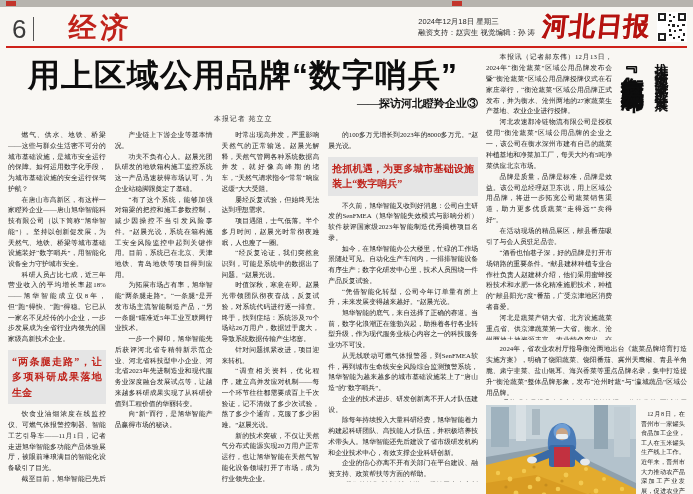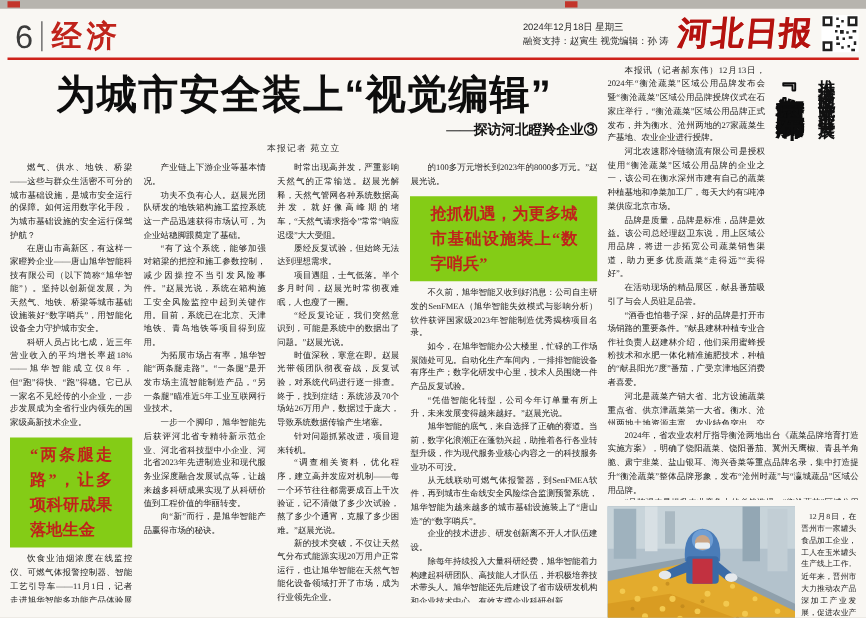--- a/index.html
+++ b/index.html
@@ -14,22 +14,22 @@
   .reg-mark.left{left:6px;}
   .reg-mark.mid{left:452px;}
 
   
   .header{display:flex;justify-content:space-between;align-items:flex-end;
     padding:3px 6px 2px 12px;height:32px;}
   .section-block{display:flex;align-items:flex-end;gap:7px;}
   .page-num{font-family:"Liberation Sans",sans-serif;font-size:26px;line-height:1;
     color:#3c3c3c;font-weight:normal;}
   .header-divider{width:1px;height:24px;background:#555;margin-bottom:1px;}
-  .section-name{font-family:"Liberation Sans",sans-serif;font-size:24px;line-height:1;
-    color:#c0231b;font-weight:bold;letter-spacing:4px;}
+  .section-name{font-family:"Liberation Sans",sans-serif;font-size:28px;line-height:1;
+    color:#c0231b;font-weight:bold;letter-spacing:4px;margin-left:27px;}
   .header-right{display:flex;align-items:center;gap:7px;}
   .date-block{text-align:left;font-family:"Liberation Sans",sans-serif;
     font-size:7.5px;line-height:1.5;color:#2a2a2a;}
   .masthead{font-size:26px;color:#b5120f;font-weight:bold;line-height:1;
     transform:skewX(-6deg);letter-spacing:1px;text-shadow:0.5px 0 #b5120f;}
   .qr-wrap{display:flex;flex-direction:column;align-items:center;gap:1px;}
   .red-rule{height:2px;background:#ce221a;margin:2px 6px 0 6px;}
 
   
   .content{display:flex;gap:8px;padding:4px 6px 0 8px;}
@@ -41,22 +41,22 @@
     font-weight:bold;font-size:32px;letter-spacing:1px;color:#0d0d0d;
     margin:6px 0 3px 0;line-height:1.1;}
   .deck{text-align:right;font-size:11px;font-weight:bold;color:#111;margin:2px 0;}
   .byline{text-align:center;font-size:7px;color:#333;margin:3px 0 6px 0;letter-spacing:1px;}
 
   .cols{display:flex;gap:9px;height:352px;overflow:hidden;}
   .col{overflow:hidden;font-size:6.8px;line-height:1.58;text-align:justify;color:#1b1b1b;}
   .col-w98{width:98px;}
   .col-w150{width:150px;}
   .para{margin:0;text-indent:2em;}
-  .subhead{color:#c0231b;background:#84cc16;font-weight:bold;text-indent:0;
-    padding:4px 16px;margin:5px 0;font-size:13px;line-height:1.55;}
+  .subhead{color:#c0231b;background:#e5e5e5;font-weight:bold;text-indent:0;
+    padding:4px 4px;margin:5px 0;font-size:10px;line-height:1.55;}
 
   
   .side-top{display:flex;gap:5px;}
   .side-text{width:126px;height:288px;overflow:hidden;font-size:6.8px;
     line-height:1.6;text-align:justify;color:#1b1b1b;}
   .v-headline{writing-mode:vertical-rl;font-size:23px;font-weight:bold;
     color:#0d0d0d;height:283px;line-height:1.3;letter-spacing:1px;margin-top:6px;
     font-family:"Liberation Serif",serif;}
   .v-kicker{writing-mode:vertical-rl;font-family:"Liberation Sans",sans-serif;
     font-size:13.5px;font-weight:bold;color:#111;height:235px;letter-spacing:3px;}
@@ -118,21 +118,21 @@
           </g>
         </svg>
       </div>
     </div>
   </div>
   <div class="red-rule"></div>
 
   <div class="content">
 
     <div class="main-article">
-      <div class="headline">为城市安全装上“视觉编辑”</div>
+      <div class="headline">用上区域公用品牌“数字哨兵”</div>
       <div class="deck">——探访河北瞪羚企业③</div>
       <div class="byline">本报记者 苑立立</div>
       <div class="cols">
         <div class="col col-w98">
             <p class="para">燃气、供水、地铁、桥梁——这些与群众生活密不可分的城市基础设施，是城市安全运行的保障。如何运用数字化手段，为城市基础设施的安全运行保驾护航？</p>
             <p class="para">在唐山市高新区，有这样一家瞪羚企业——唐山旭华智能科技有限公司（以下简称“旭华智能”）。坚持以创新促发展，为天然气、地铁、桥梁等城市基础设施装好“数字哨兵”，用智能化设备全力守护城市安全。</p>
             <p class="para">科研人员占比七成，近三年营业收入的平均增长率超18%——旭华智能成立仅8年，但“跑”得快、“跑”得稳。它已从一家名不见经传的小企业，一步步发展成为全省行业内领先的国家级高新技术企业。</p>
             <div class="subhead">“两条腿走路”，让多项科研成果落地生金</div>
             <p class="para">饮食业油烟浓度在线监控仪、可燃气体报警控制器、智能工艺引导车——11月1日，记者走进旭华智能多功能产品体验展厅，被眼前琳琅满目的智能化设备吸引了目光。</p>
             <p class="para">截至目前，旭华智能已先后推出近十余款产品，完成多项科技成果转化，并取得重量级“CMMI-5”（能力成熟度模型集成）企业资质。</p>

